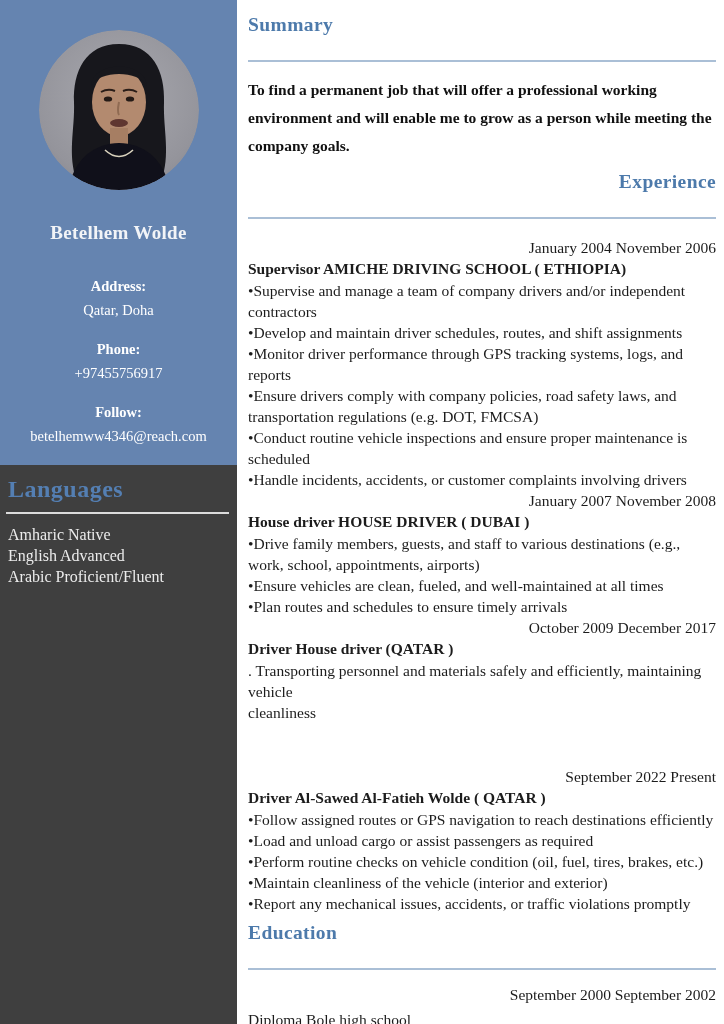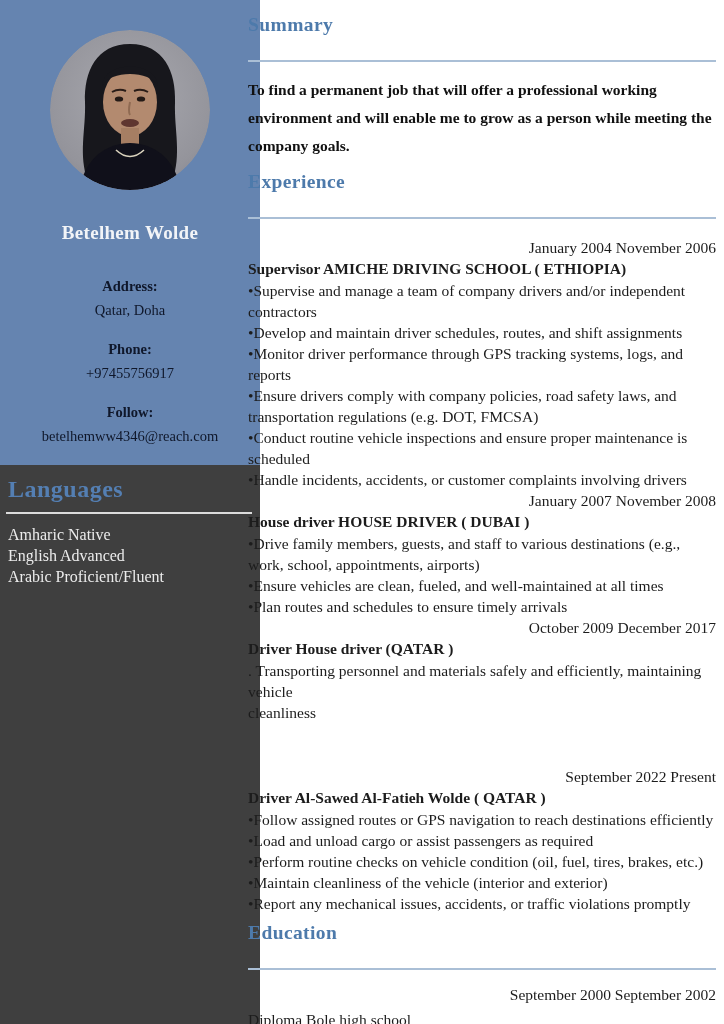--- a/index.html
+++ b/index.html
@@ -8,21 +8,21 @@
     font-family: "Liberation Serif", "DejaVu Serif", serif;
     background: #ffffff;
     position: relative;
     overflow: hidden;
     color: #1c1c1c;
   }
 
   
   .sidebar {
     position: absolute; left: 0; top: 0; bottom: 0;
-    width: 260px;
+    width: 237px;
     display: flex; flex-direction: column;
   }
   .sidebar-top {
     background: var(--sidebar-blue, #6584b0);
     height: 465px;
     text-align: center;
     flex: none;
   }
   .photo-wrap {
     width: 160px; height: 160px;
@@ -31,21 +31,21 @@
     overflow: hidden;
   }
   .photo-wrap svg { display: block; width: 160px; height: 160px; }
   .person-name {
     margin-top: 32px;
     color: #f2f4f7;
     font-size: 19px;
     font-weight: bold;
     letter-spacing: 0.3px;
   }
-  .contact { margin-top: 34px; color: #0f172a; }
+  .contact { margin-top: 34px; color: #ffffff; }
   .contact-label {
     font-weight: bold;
     font-size: 14.5px;
     margin-top: 22px;
   }
   .contact-label:first-child { margin-top: 0; }
   .contact-value { font-size: 14.5px; margin-top: 7px; }
 
   .sidebar-bottom {
     background: var(--sidebar-dark, #3f3f3f);
@@ -84,21 +84,21 @@
     line-height: 22px;
     border-bottom: 2px solid var(--rule-blue, #aabfd6);
     padding-bottom: 24px;
   }
   .summary-text {
     font-weight: bold;
     line-height: 28px;
     margin: 14px 0 6px 0;
     color: #111;
   }
-  .heading-experience { margin-top: 11px; }
+  .heading-experience { margin-top: 11px; text-align: right; }
   .jobs { margin-top: 18px; }
   .job-date { text-align: right; line-height: 21px; }
   .job-title { font-weight: bold; line-height: 22px; }
   .bullet, .plainline { line-height: 21px; }
   .bullet::before { content: "\2022 "; }
   .job-spacer { height: 43px; }
   .heading-education { margin-top: 8px; }
   .edu-entries { margin-top: 14px; }
   .edu-date { text-align: right; line-height: 21px; }
   .edu-title { line-height: 21px; margin-top: 4px; }

